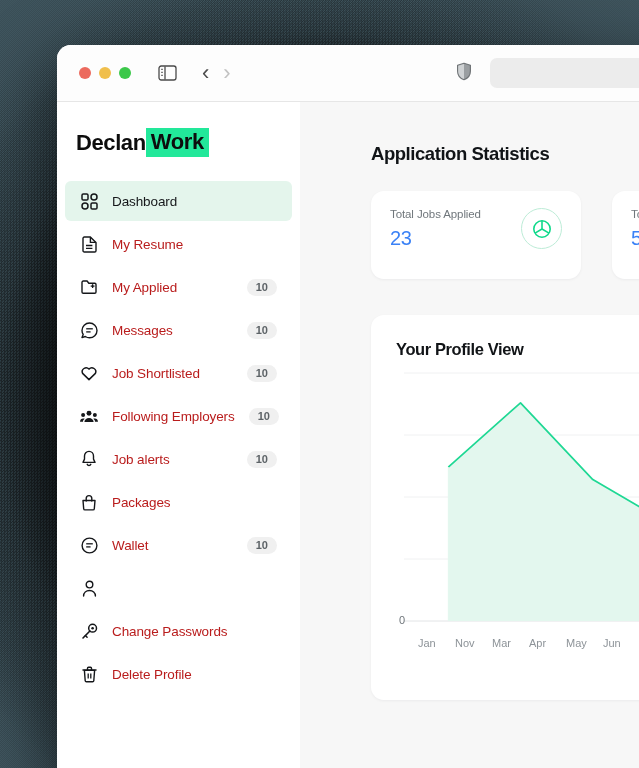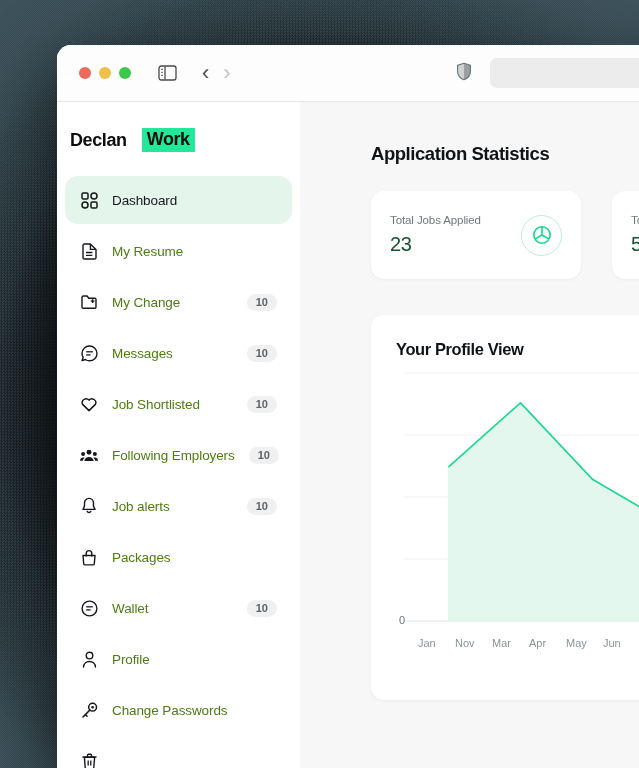--- a/index.html
+++ b/index.html
@@ -104,58 +104,58 @@
   }
 
   
   .sidebar {
     width:243px;
     background:#ffffff;
     flex:0 0 243px;
     padding-top:26px;
   }
   .logo {
-    font-size:18px;
+    font-size:22px;
     font-weight:700;
     letter-spacing:-.4px;
-    padding:0 13px;
+    padding:0 19px;
     margin-bottom:24px;
     display:flex;
     align-items:center;
     white-space:nowrap;
   }
   .logo-a { color:#0d0d0d; }
   .logo-b {
     color:#0d0d0d;
     background:#22e89a;
     padding:1px 5px 2px 5px;
-    margin-left:15px;
+    margin-left:0;
   }
 
   .nav { padding:0 8px; }
   .nav-item {
     display:flex;
     align-items:center;
-    height:48px;
+    height:40px;
     padding:0 15px;
-    border-radius:13px;
+    border-radius:6px;
     margin-bottom:3px;
     gap:14px;
     cursor:pointer;
   }
   .nav-item.active { background:#e4f5ec; }
   .nav-ico {
     width:18px; height:18px;
     flex:0 0 18px;
     display:flex; align-items:center; justify-content:center;
     color:#15171a;
   }
   .nav-label {
     font-size:13.5px;
-    color:#4d7c0f;
+    color:#b91c1c;
     flex:1;
     white-space:nowrap;
     letter-spacing:-.1px;
   }
   .nav-item.active .nav-label { color:#15171a; }
   .badge {
     background:#f0f0f0;
     color:#5d6367;
     font-size:11px;
     font-weight:700;
@@ -182,26 +182,26 @@
 
   .stat-row { display:flex; gap:31px; }
   .stat-card {
     background:#fff;
     border-radius:13px;
     width:210px;
     flex:0 0 210px;
     height:88px;
     padding:17px 19px;
     display:flex;
-    align-items:center;
+    align-items:flex-start;
     justify-content:space-between;
     box-shadow:0 1px 3px rgba(20,25,30,.05);
   }
   .stat-label { font-size:11.5px; color:#70777c; margin-bottom:7px; letter-spacing:-.1px; }
-  .stat-value { font-size:20px; color:#14532d; letter-spacing:-.3px; }
+  .stat-value { font-size:20px; color:#3b82f6; letter-spacing:-.3px; }
   .stat-ico {
     width:41px; height:41px;
     border-radius:50%;
     border:1px solid #bdecd7;
     display:flex; align-items:center; justify-content:center;
     flex:0 0 41px;
     color:#10d98b;
   }
 
   
@@ -329,21 +329,21 @@
         </div>
 
         <div class="nav-item">
           <span class="nav-ico">
             <svg width="17" height="16" viewBox="0 0 17 16" fill="none">
               <path d="M1 3.3A1.3 1.3 0 0 1 2.3 2h3.8l1.7 2.2h6A1.3 1.3 0 0 1 15 5.5v7.5a1.3 1.3 0 0 1-1.3 1.3H2.3A1.3 1.3 0 0 1 1 13V3.3Z" stroke="#15171a" stroke-width="1.4" stroke-linejoin="round"></path>
               <line x1="11.6" y1="5.2" x2="11.6" y2="9" stroke="#15171a" stroke-width="1.3"></line>
               <line x1="9.7" y1="7.1" x2="13.5" y2="7.1" stroke="#15171a" stroke-width="1.3"></line>
             </svg>
           </span>
-          <span class="nav-label">My Change</span>
+          <span class="nav-label">My Applied</span>
           <span class="badge">10</span>
         </div>
 
         <div class="nav-item">
           <span class="nav-ico">
             <svg width="17" height="17" viewBox="0 0 17 17" fill="none">
               <path d="M8.5 1C12.6 1 16 4.3 16 8.4c0 4.1-3.4 7.4-7.5 7.4-1.6 0-3-.5-4.2-1.3L1 15.6l1.2-3.2A7.3 7.3 0 0 1 1 8.4C1 4.3 4.4 1 8.5 1Z" stroke="#15171a" stroke-width="1.4" stroke-linejoin="round"></path>
               <line x1="5.2" y1="6.8" x2="11.8" y2="6.8" stroke="#15171a" stroke-width="1.3"></line>
               <line x1="5.2" y1="9.9" x2="9.6" y2="9.9" stroke="#15171a" stroke-width="1.3"></line>
             </svg>
@@ -410,21 +410,20 @@
           <span class="badge">10</span>
         </div>
 
         <div class="nav-item">
           <span class="nav-ico">
             <svg width="15" height="17" viewBox="0 0 15 17" fill="none">
               <circle cx="7.5" cy="4.6" r="3.3" stroke="#15171a" stroke-width="1.4"></circle>
               <path d="M1.6 16c0-3.3 2.6-5.5 5.9-5.5s5.9 2.2 5.9 5.5" stroke="#15171a" stroke-width="1.4" stroke-linecap="round"></path>
             </svg>
           </span>
-          <span class="nav-label">Profile</span>
         </div>
 
         <div class="nav-item">
           <span class="nav-ico">
             <svg width="17" height="17" viewBox="0 0 17 17" fill="none">
               <circle cx="11.6" cy="5.2" r="3.9" stroke="#15171a" stroke-width="1.5"></circle>
               <circle cx="11.6" cy="5.2" r="1.3" fill="#15171a"></circle>
               <path d="M8.9 8 2 15" stroke="#15171a" stroke-width="1.6" stroke-linecap="round"></path>
               <path d="M4.4 12.5l1.7 1.7" stroke="#15171a" stroke-width="1.5" stroke-linecap="round"></path>
             </svg>
@@ -435,20 +434,21 @@
         <div class="nav-item">
           <span class="nav-ico">
             <svg width="15" height="17" viewBox="0 0 15 17" fill="none">
               <path d="M2.4 4.4h10.2l-.8 10.3a1.2 1.2 0 0 1-1.2 1.1H4.4a1.2 1.2 0 0 1-1.2-1.1L2.4 4.4Z" stroke="#15171a" stroke-width="1.4" stroke-linejoin="round"></path>
               <line x1="1" y1="4.1" x2="14" y2="4.1" stroke="#15171a" stroke-width="1.5" stroke-linecap="round"></line>
               <path d="M5.5 4V2.2A1 1 0 0 1 6.5 1.2h2a1 1 0 0 1 1 1V4" stroke="#15171a" stroke-width="1.4"></path>
               <line x1="6.2" y1="7.4" x2="6.2" y2="12.6" stroke="#15171a" stroke-width="1.3"></line>
               <line x1="8.8" y1="7.4" x2="8.8" y2="12.6" stroke="#15171a" stroke-width="1.3"></line>
             </svg>
           </span>
+          <span class="nav-label">Delete Profile</span>
         </div>
 
       </nav>
     </aside>
 
     <section class="main">
 
       <h1 class="sec-title">Application Statistics</h1>
 
       <div class="stat-row">

